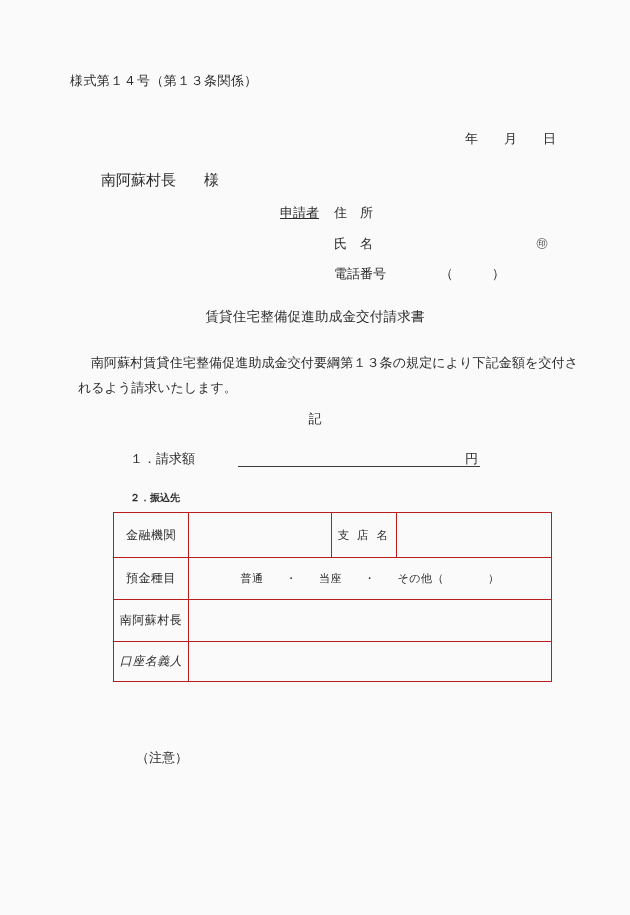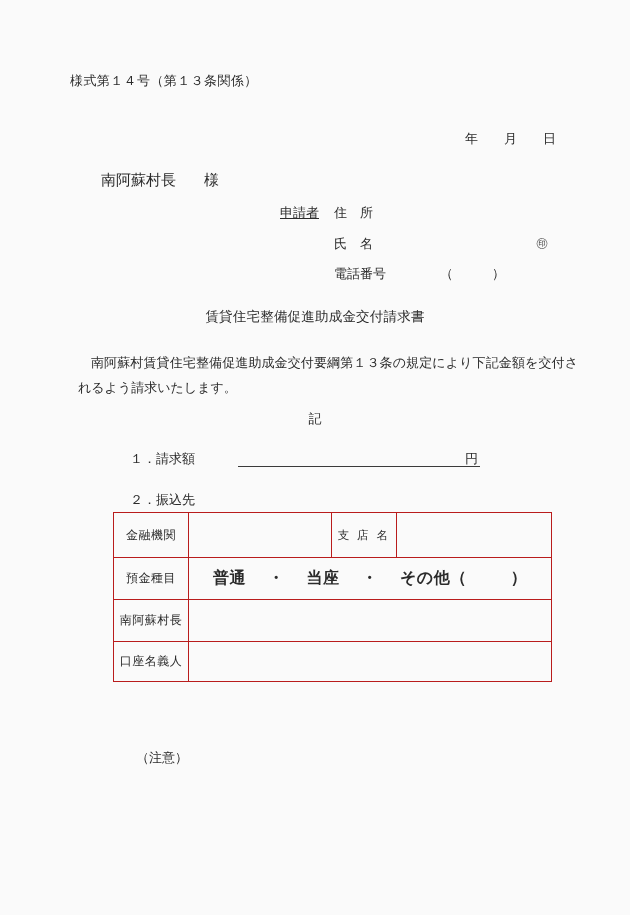--- a/index.html
+++ b/index.html
@@ -94,21 +94,22 @@
     background: #3a3a3a;
   }
   #item-amount-unit {
     left: 465px; top: 450px;
     font-size: 13px;
   }
 
   
   #item-bank-label {
     left: 130px; top: 491px;
-    font-size: 13px;
+    font-size: 10px;
+    font-weight: bold;
   }
 
   
   #bank-table {
     position: absolute;
     left: 113px; top: 512px;
     width: 434px;
     border-collapse: collapse;
     table-layout: fixed;
     font-size: 12px;
@@ -131,39 +132,39 @@
 
   .label-cell {
     font-size: 12px;
     letter-spacing: 0.5px;
   }
   .branch-label {
     font-size: 11.5px;
     letter-spacing: 2.5px;
   }
   .deposit-options {
-    font-size: 16px;
+    font-size: 11px;
     letter-spacing: 0.5px;
-    font-weight: bold;
   }
   .deposit-options .sep { display: inline-block; width: 22px; }
   .deposit-options .paren-gap { display: inline-block; width: 44px; }
 
   
   td.kana-label {
     border-bottom: 1px dashed #3a3a3a;
     font-size: 8px;
     font-style: italic;
     letter-spacing: 0.3px;
   }
   td.kana-value {
     border-bottom: 1px dashed #3a3a3a;
   }
   td.name-label {
     border-top: none;
+    font-style: italic;
   }
   td.name-value {
     border-top: none;
   }
 
   
   #notes {
     position: absolute;
     left: 136px; top: 748px;
     font-size: 13px;

